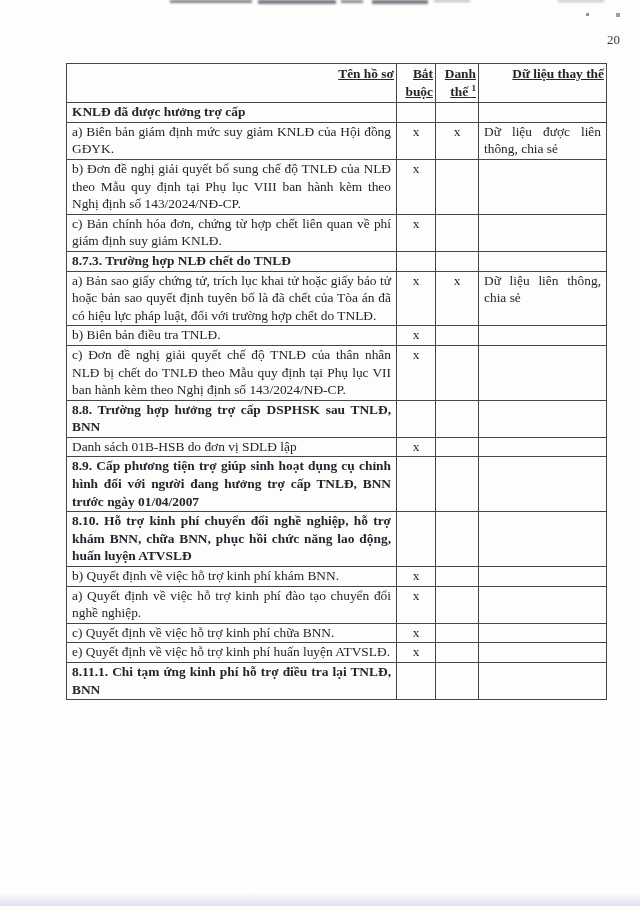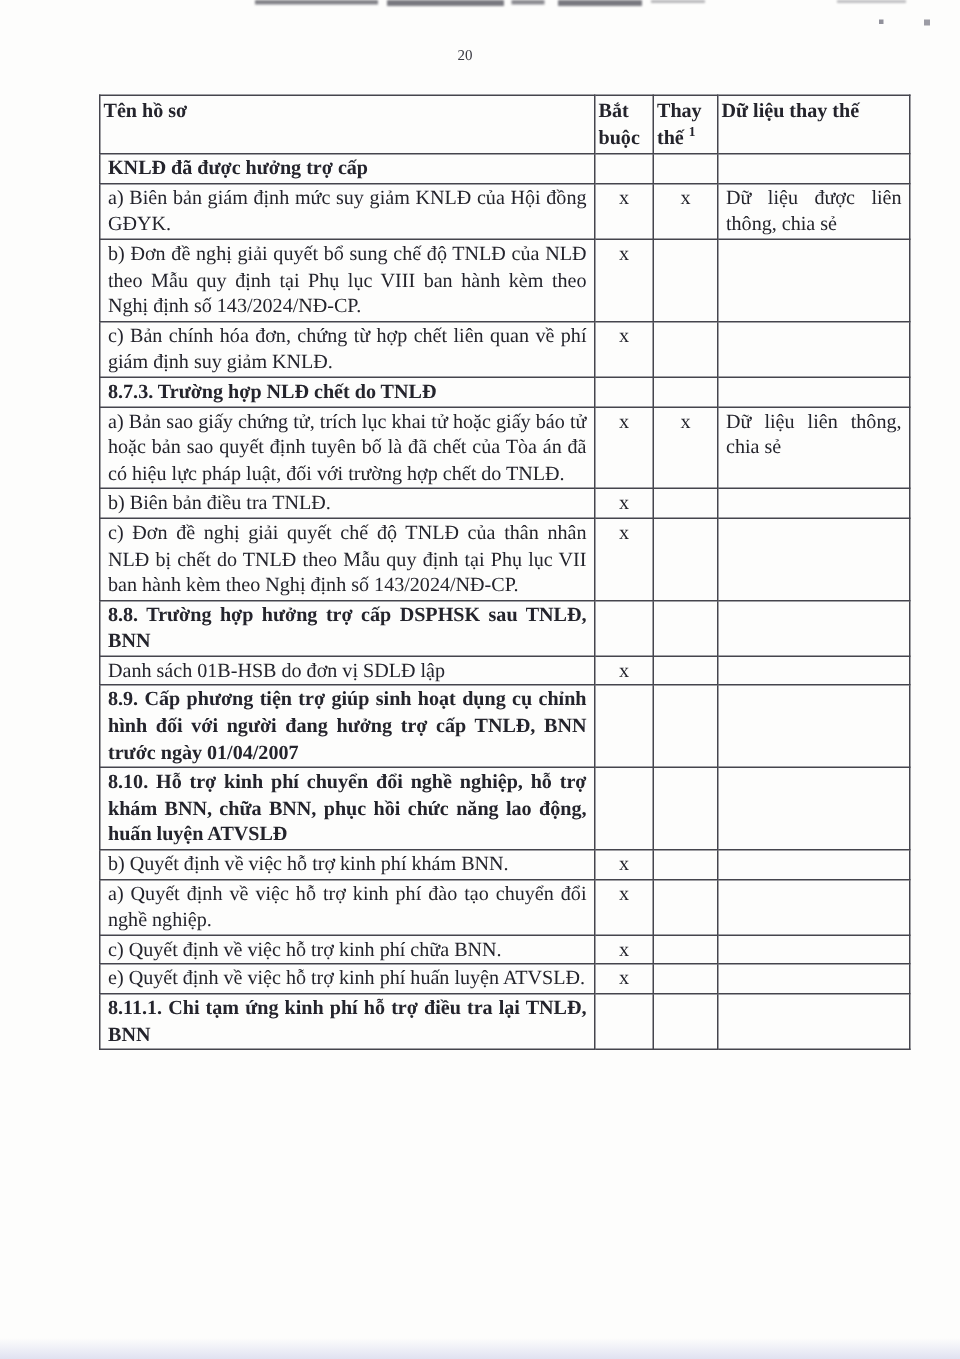--- a/index.html
+++ b/index.html
@@ -27,22 +27,22 @@
   .d1 { left: 586px; top: 13px; width: 3px; height: 3px; }
   .d2 { left: 616px; top: 13px; width: 4px; height: 4px; opacity: .9; }
   .bottom-band {
     position: absolute; left: 0; bottom: 0; width: 640px; height: 14px;
     background: linear-gradient(to bottom, rgba(228,230,243,0) 0%, rgba(224,226,241,0.55) 55%, rgba(222,224,240,0.95) 100%);
   }
   
   .page-number {
     position: absolute;
     top: 32px; left: 0; right: 20px;
-    text-align: center;
-    font-size: 10px;
+    text-align: right;
+    font-size: 13px;
     color: #3a3a42;
   }
   
   table.doc {
     position: absolute;
     top: 63px;
     left: 66px;
     width: 540px;
     border-collapse: collapse;
     table-layout: fixed;
@@ -50,22 +50,23 @@
   table.doc th, table.doc td {
     border: 1.5px solid #45454d;
     font-size: 13.4px;
     line-height: 17.6px;
     vertical-align: top;
     padding: 0 5px 1px 5px;
     overflow: hidden;
   }
   table.doc th {
     font-weight: bold;
-    text-align: left;
+    text-align: right;
     padding: 1px 2px 2px 2px;
+    text-decoration: underline;
   }
   table.doc th sup {
     font-size: 9px;
     line-height: 0;
   }
   td.c-name { text-align: justify; margin-left: 28px; }
   td.c-name.bold { font-weight: bold; }
   td.c-x { text-align: center; padding: 0 1px; }
   td.c-data { text-align: justify; padding: 0 6px 1px 6px; }
 </style>
@@ -91,21 +92,21 @@
     <colgroup>
       <col style="width:330px">
       <col style="width:39px">
       <col style="width:43px">
       <col style="width:128px">
     </colgroup>
     <thead>
       <tr>
         <th>Tên hồ sơ</th>
         <th>Bắt buộc</th>
-        <th><span>Thay thế</span> <sup>1</sup></th>
+        <th><span>Danh thế</span> <sup>1</sup></th>
         <th>Dữ liệu thay thế</th>
       </tr>
     </thead>
     <tbody id="rows">
         <tr>
     <td class="c-name bold">KNLĐ đã được hưởng trợ cấp</td>
     <td class="c-x"></td>
     <td class="c-x"></td>
     <td class="c-data"></td>
   </tr>

